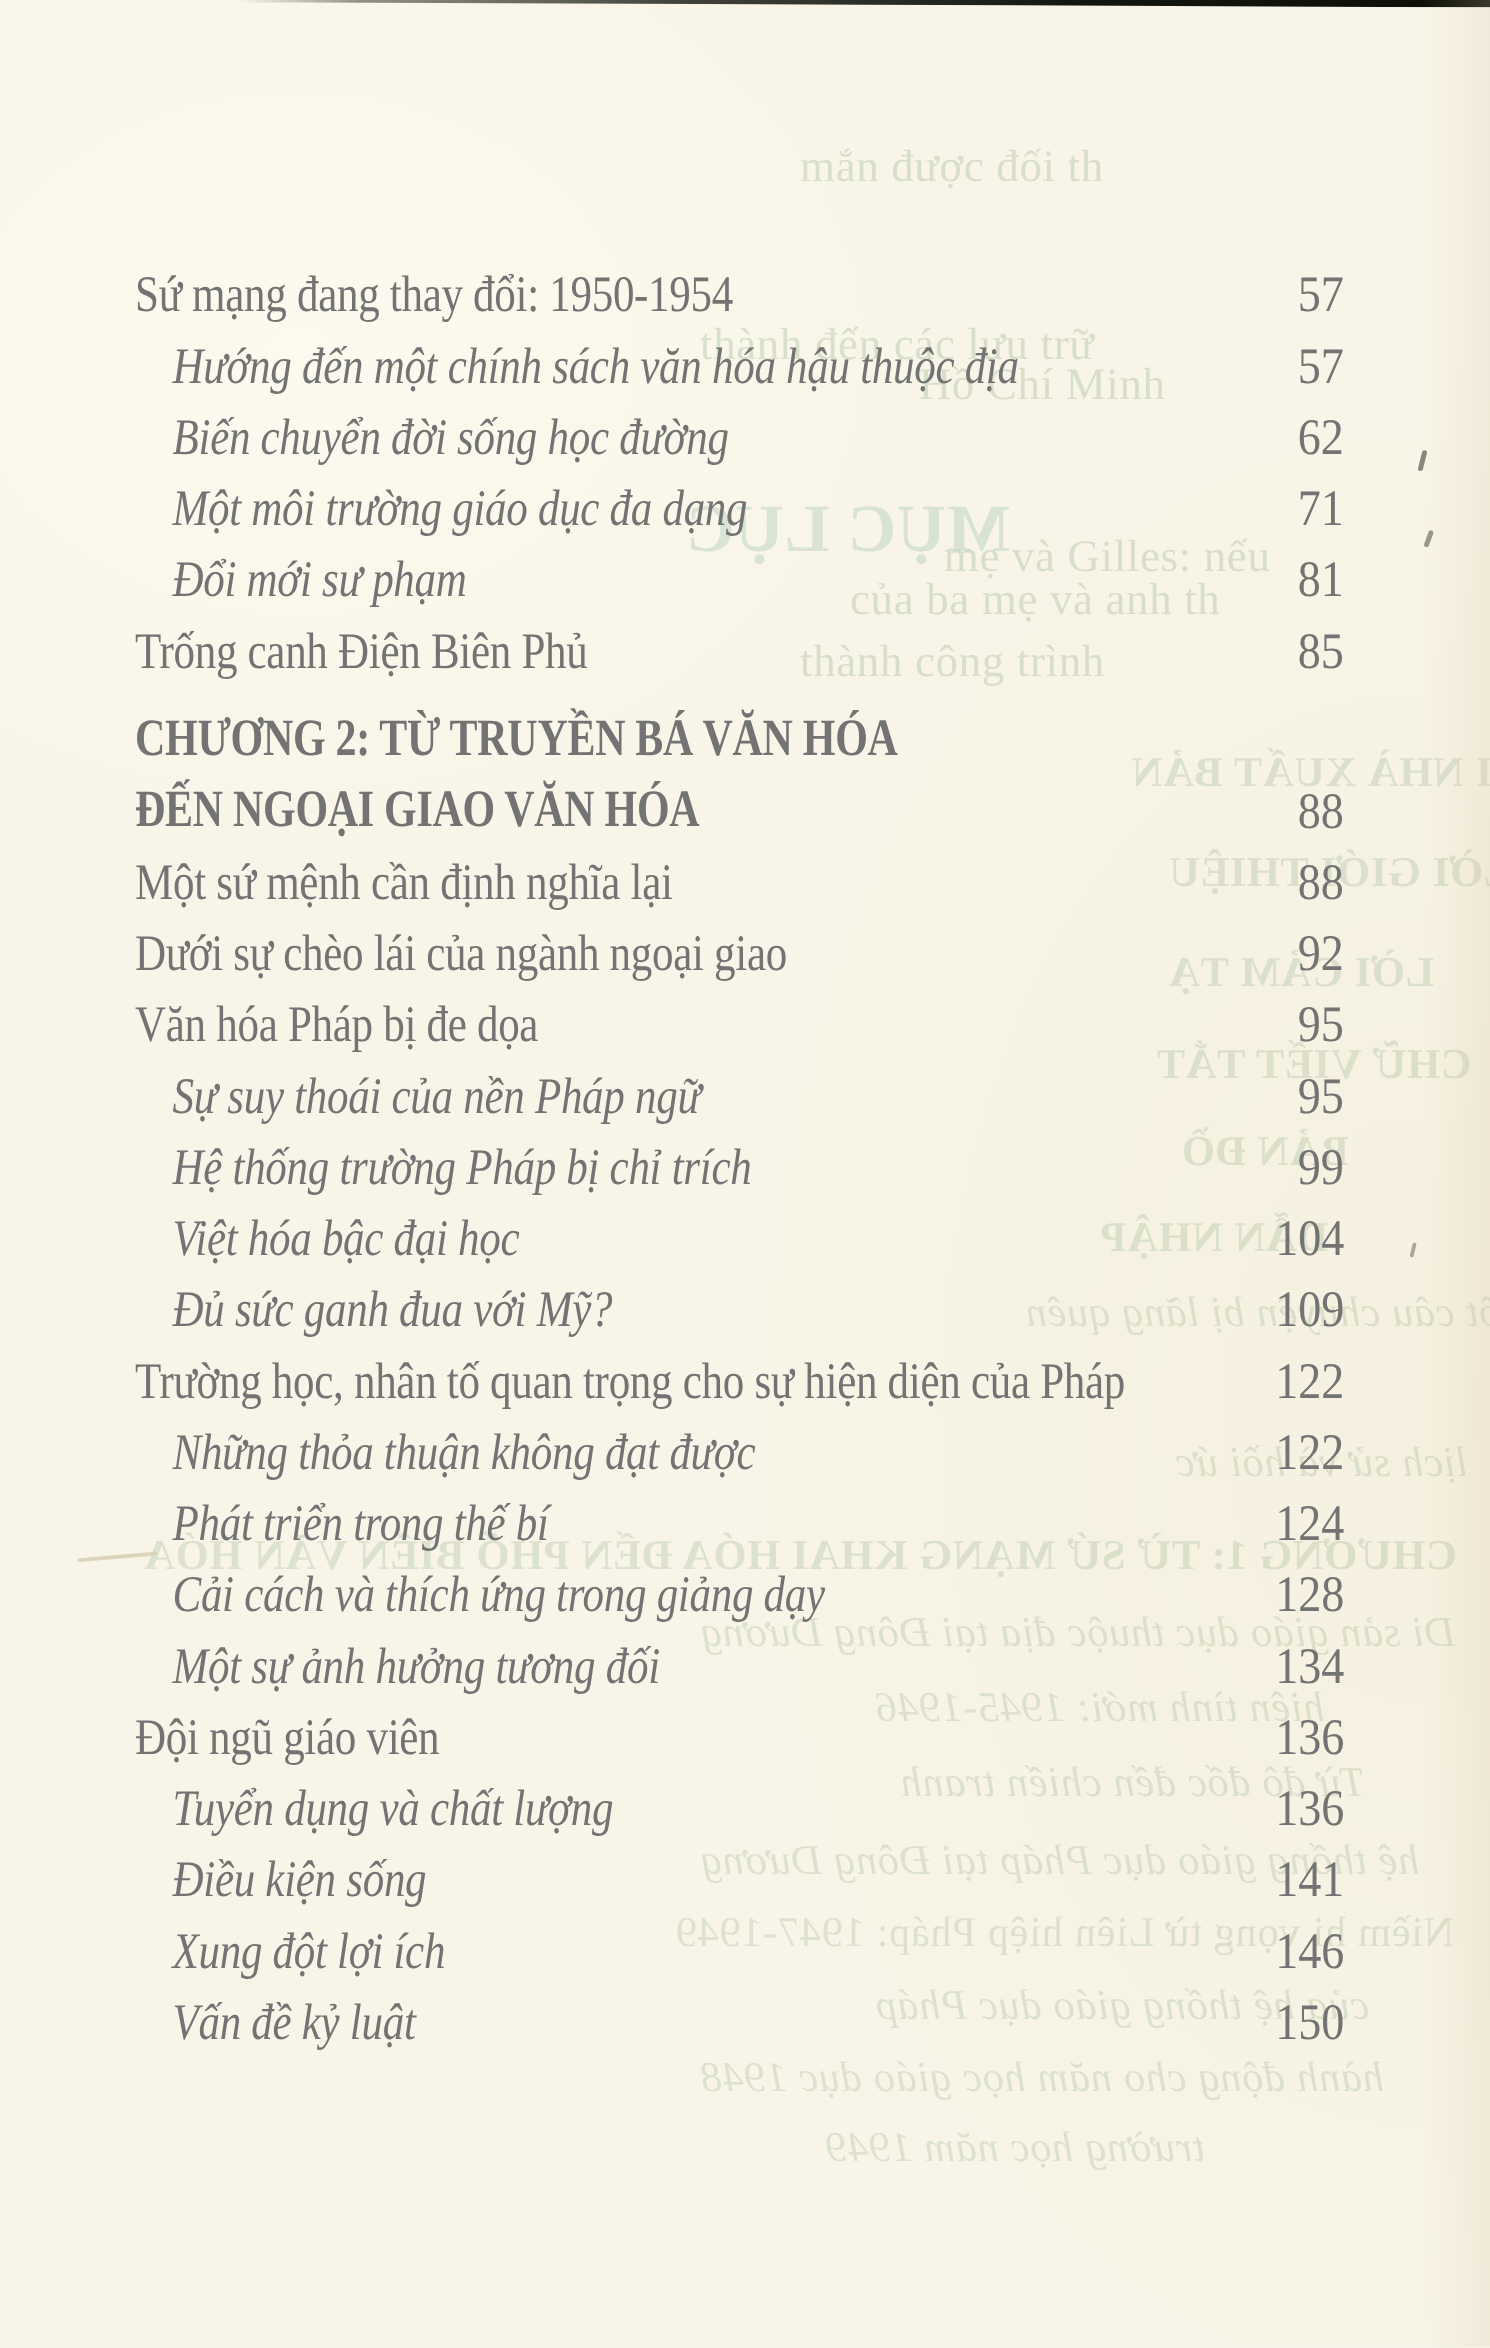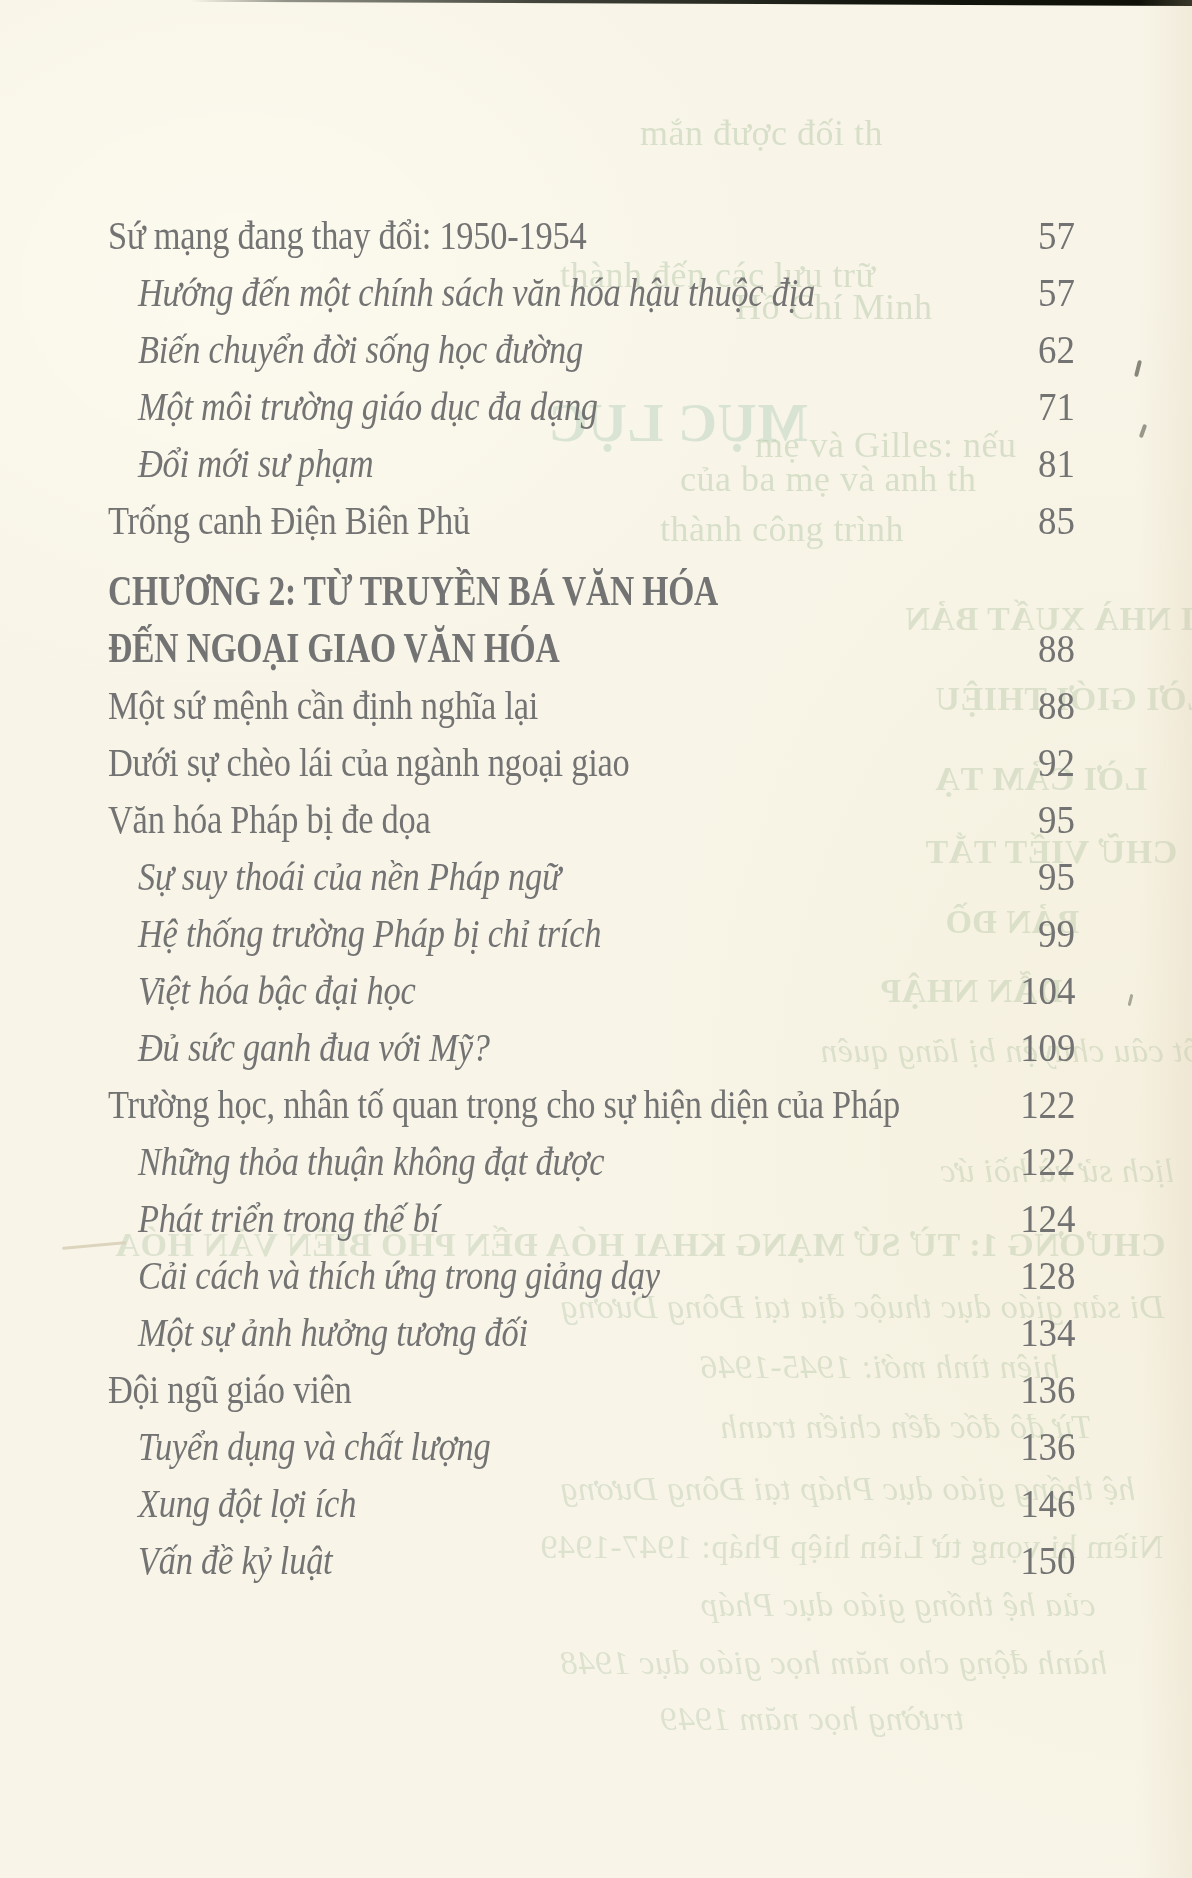--- a/index.html
+++ b/index.html
@@ -62,21 +62,21 @@
 </head>
 <body>
 
 <div class="bleed">
   <div class="ghost b-md" style="left:640px;top:112px">mắn được đối th</div>
   <div class="ghost b-md" style="left:560px;top:254px">thành đến các lưu trữ</div>
   <div class="ghost b-md" style="left:735px;top:286px">Hồ Chí Minh</div>
   <div class="mir b-lg" style="left:548px;top:392px">MỤC LỤC</div>
   <div class="ghost b-md" style="left:755px;top:424px">mẹ và Gilles: nếu</div>
   <div class="ghost b-md" style="left:680px;top:458px">của ba mẹ và anh th</div>
-  <div class="ghost b-md" style="left:660px;top:508px">thành công trình</div>
+  <div class="ghost b-md" style="left:640px;top:508px">thành công trình</div>
   <div class="mir b-bold" style="left:905px;top:600px">LỜI NHÀ XUẤT BẢN</div>
   <div class="mir b-bold" style="left:935px;top:680px">LỜI GIỚI THIỆU</div>
   <div class="mir b-bold" style="left:935px;top:760px">LỜI CẢM TẠ</div>
   <div class="mir b-bold" style="left:925px;top:833px">CHỮ VIẾT TẮT</div>
   <div class="mir b-bold" style="left:945px;top:903px">BẢN ĐỒ</div>
   <div class="mir b-bold" style="left:880px;top:972px">DẪN NHẬP</div>
   <div class="mir b-it" style="left:820px;top:1032px">Một câu chuyện bị lãng quên</div>
   <div class="mir b-it" style="left:940px;top:1152px">lịch sử và hồi ức</div>
   <div class="mir b-bold" style="left:115px;top:1226px">CHƯƠNG 1: TỪ SỨ MẠNG KHAI HÓA ĐẾN PHỔ BIẾN VĂN HÓA</div>
   <div class="mir b-it" style="left:560px;top:1288px">Di sản giáo dục thuộc địa tại Đông Dương</div>
@@ -105,20 +105,21 @@
     <div class="row l2"><span class="label">Hệ thống trường Pháp bị chỉ trích</span><span class="page">99</span></div>
     <div class="row l2"><span class="label">Việt hóa bậc đại học</span><span class="page">104</span></div>
     <div class="row l2"><span class="label">Đủ sức ganh đua với Mỹ?</span><span class="page">109</span></div>
     <div class="row l1"><span class="label">Trường học, nhân tố quan trọng cho sự hiện diện của Pháp</span><span class="page">122</span></div>
     <div class="row l2"><span class="label">Những thỏa thuận không đạt được</span><span class="page">122</span></div>
     <div class="row l2"><span class="label">Phát triển trong thế bí</span><span class="page">124</span></div>
     <div class="row l2"><span class="label">Cải cách và thích ứng trong giảng dạy</span><span class="page">128</span></div>
     <div class="row l2"><span class="label">Một sự ảnh hưởng tương đối</span><span class="page">134</span></div>
     <div class="row l1"><span class="label">Đội ngũ giáo viên</span><span class="page">136</span></div>
     <div class="row l2"><span class="label">Tuyển dụng và chất lượng</span><span class="page">136</span></div>
+    <div class="row l2"><span class="label">Điều kiện sống</span><span class="page">141</span></div>
     <div class="row l2"><span class="label">Xung đột lợi ích</span><span class="page">146</span></div>
     <div class="row l2"><span class="label">Vấn đề kỷ luật</span><span class="page">150</span></div>
   </div>
 
 <div class="top-strip"></div>
 <div class="right-edge-tint"></div>
 <div class="speck s1"></div>
 <div class="speck s2"></div>
 <div class="speck s3"></div>
 <div class="scratch"></div>

